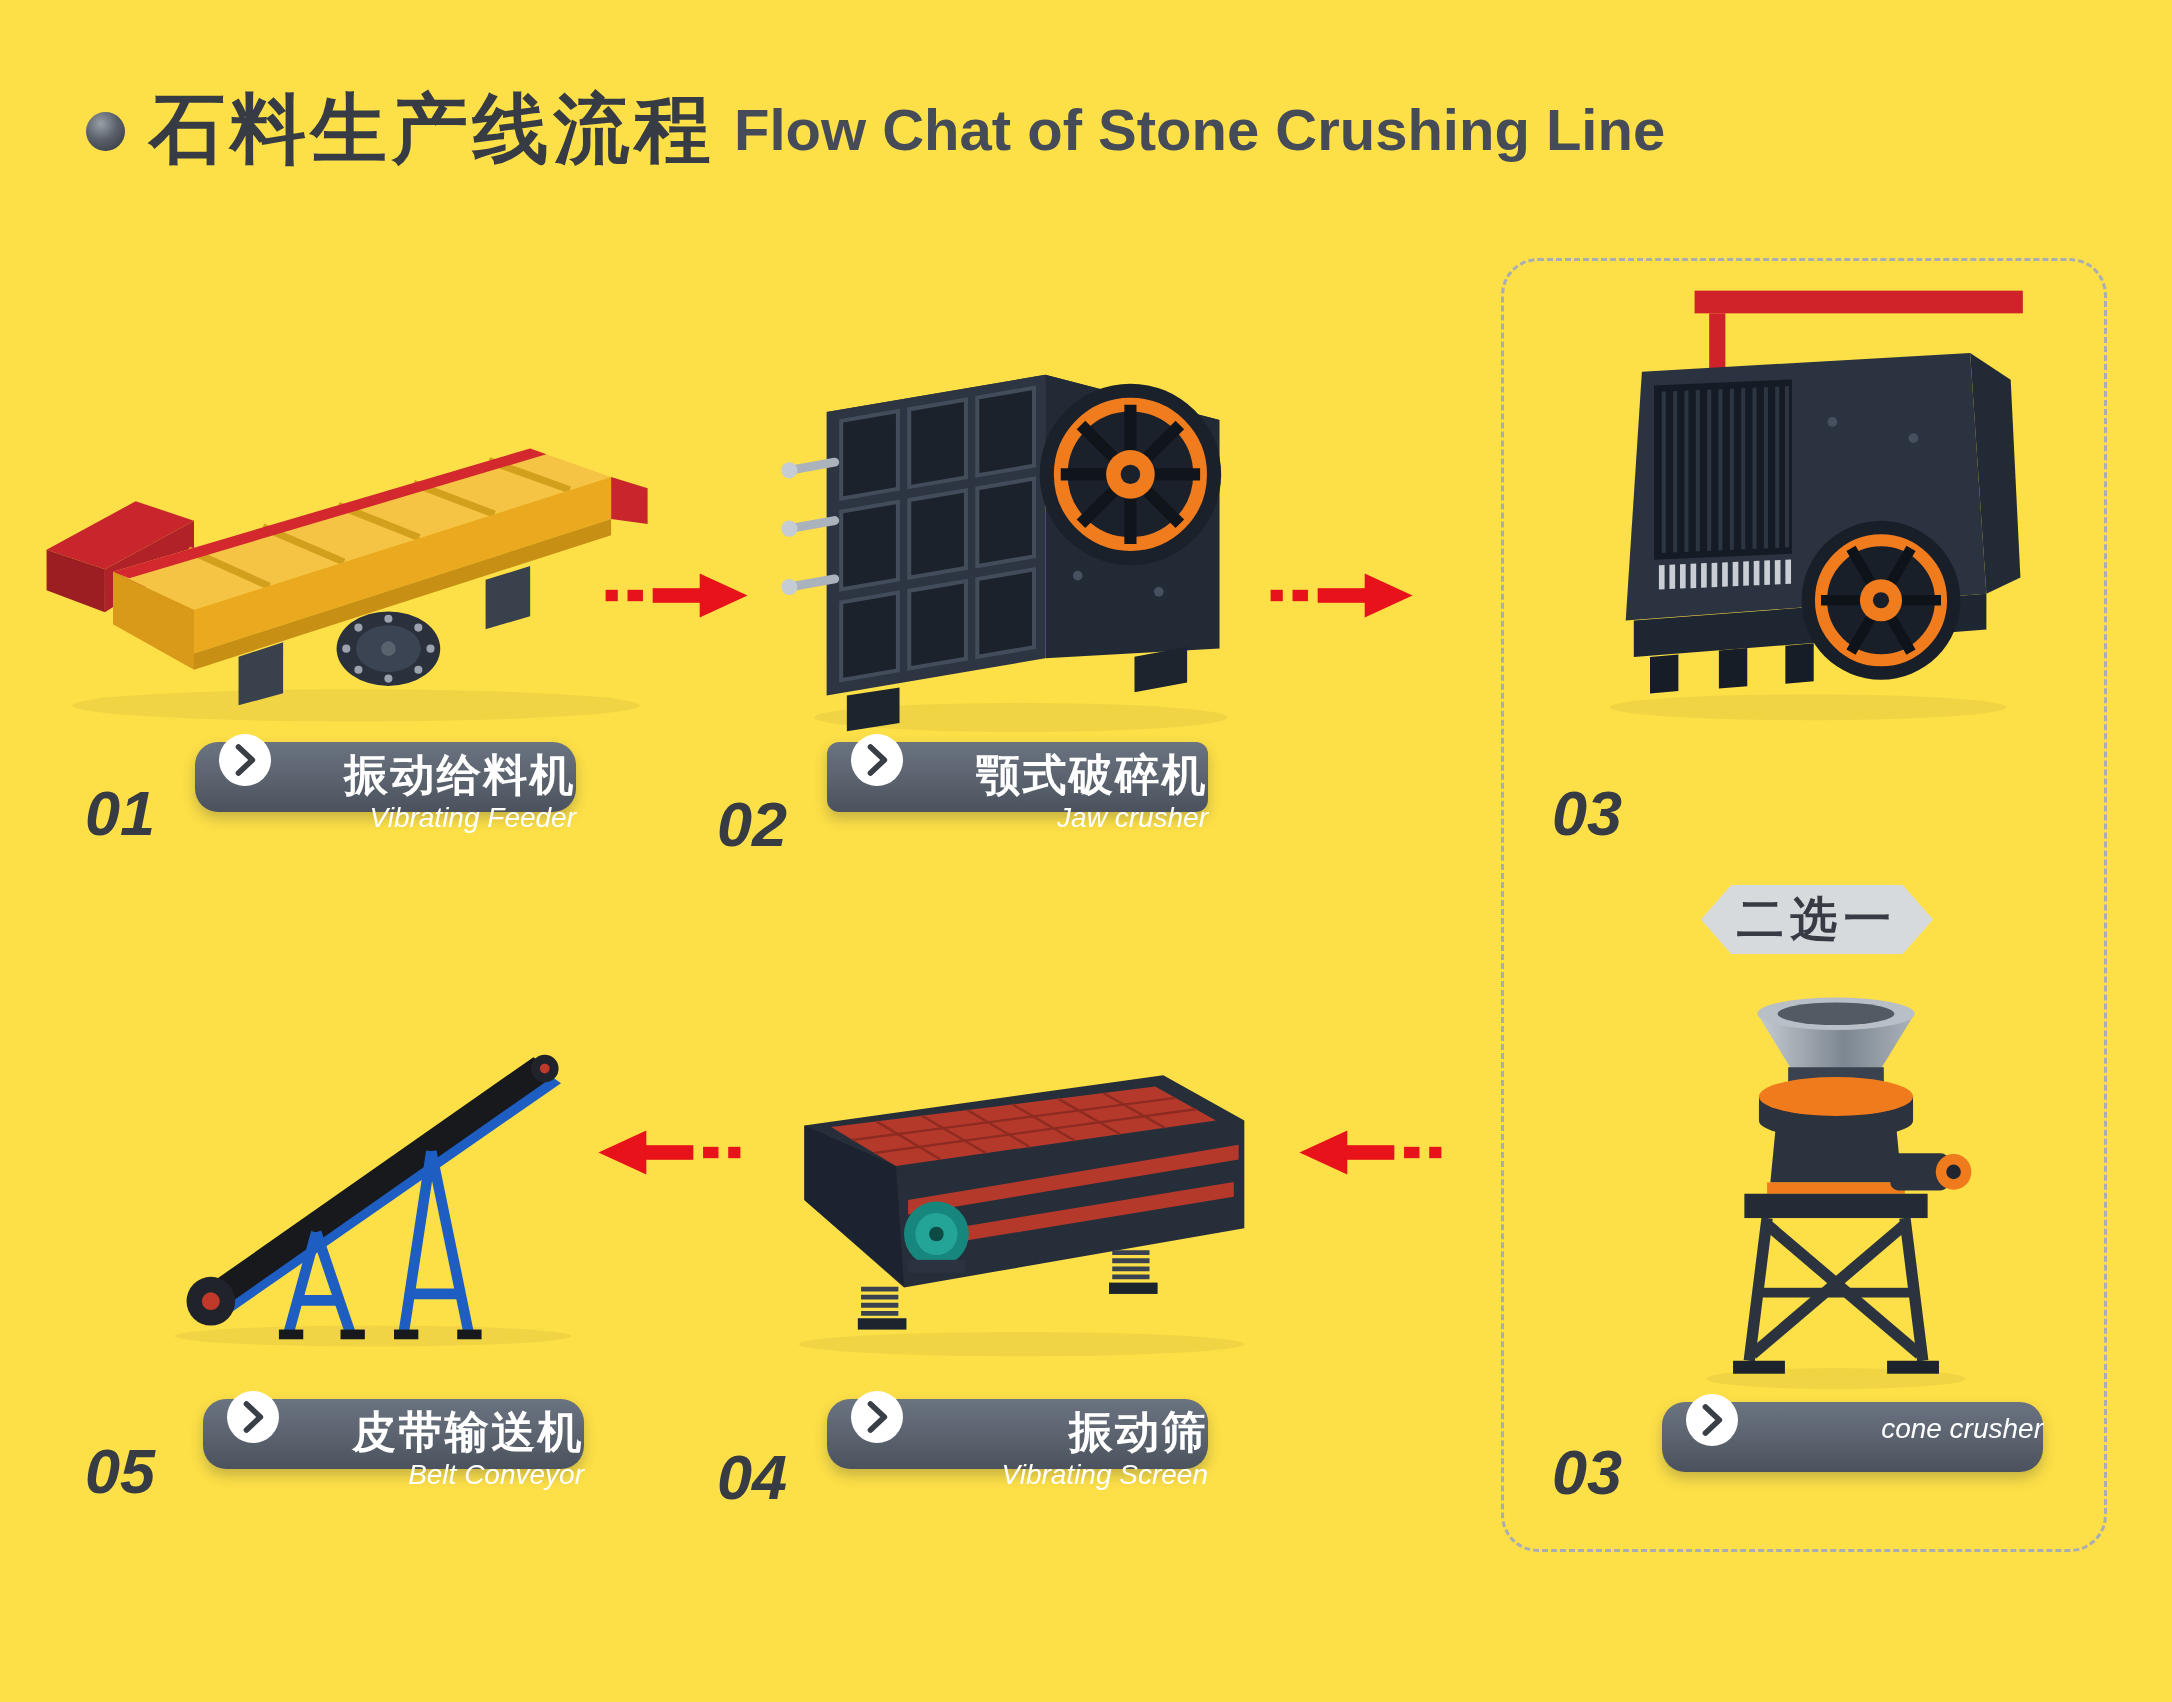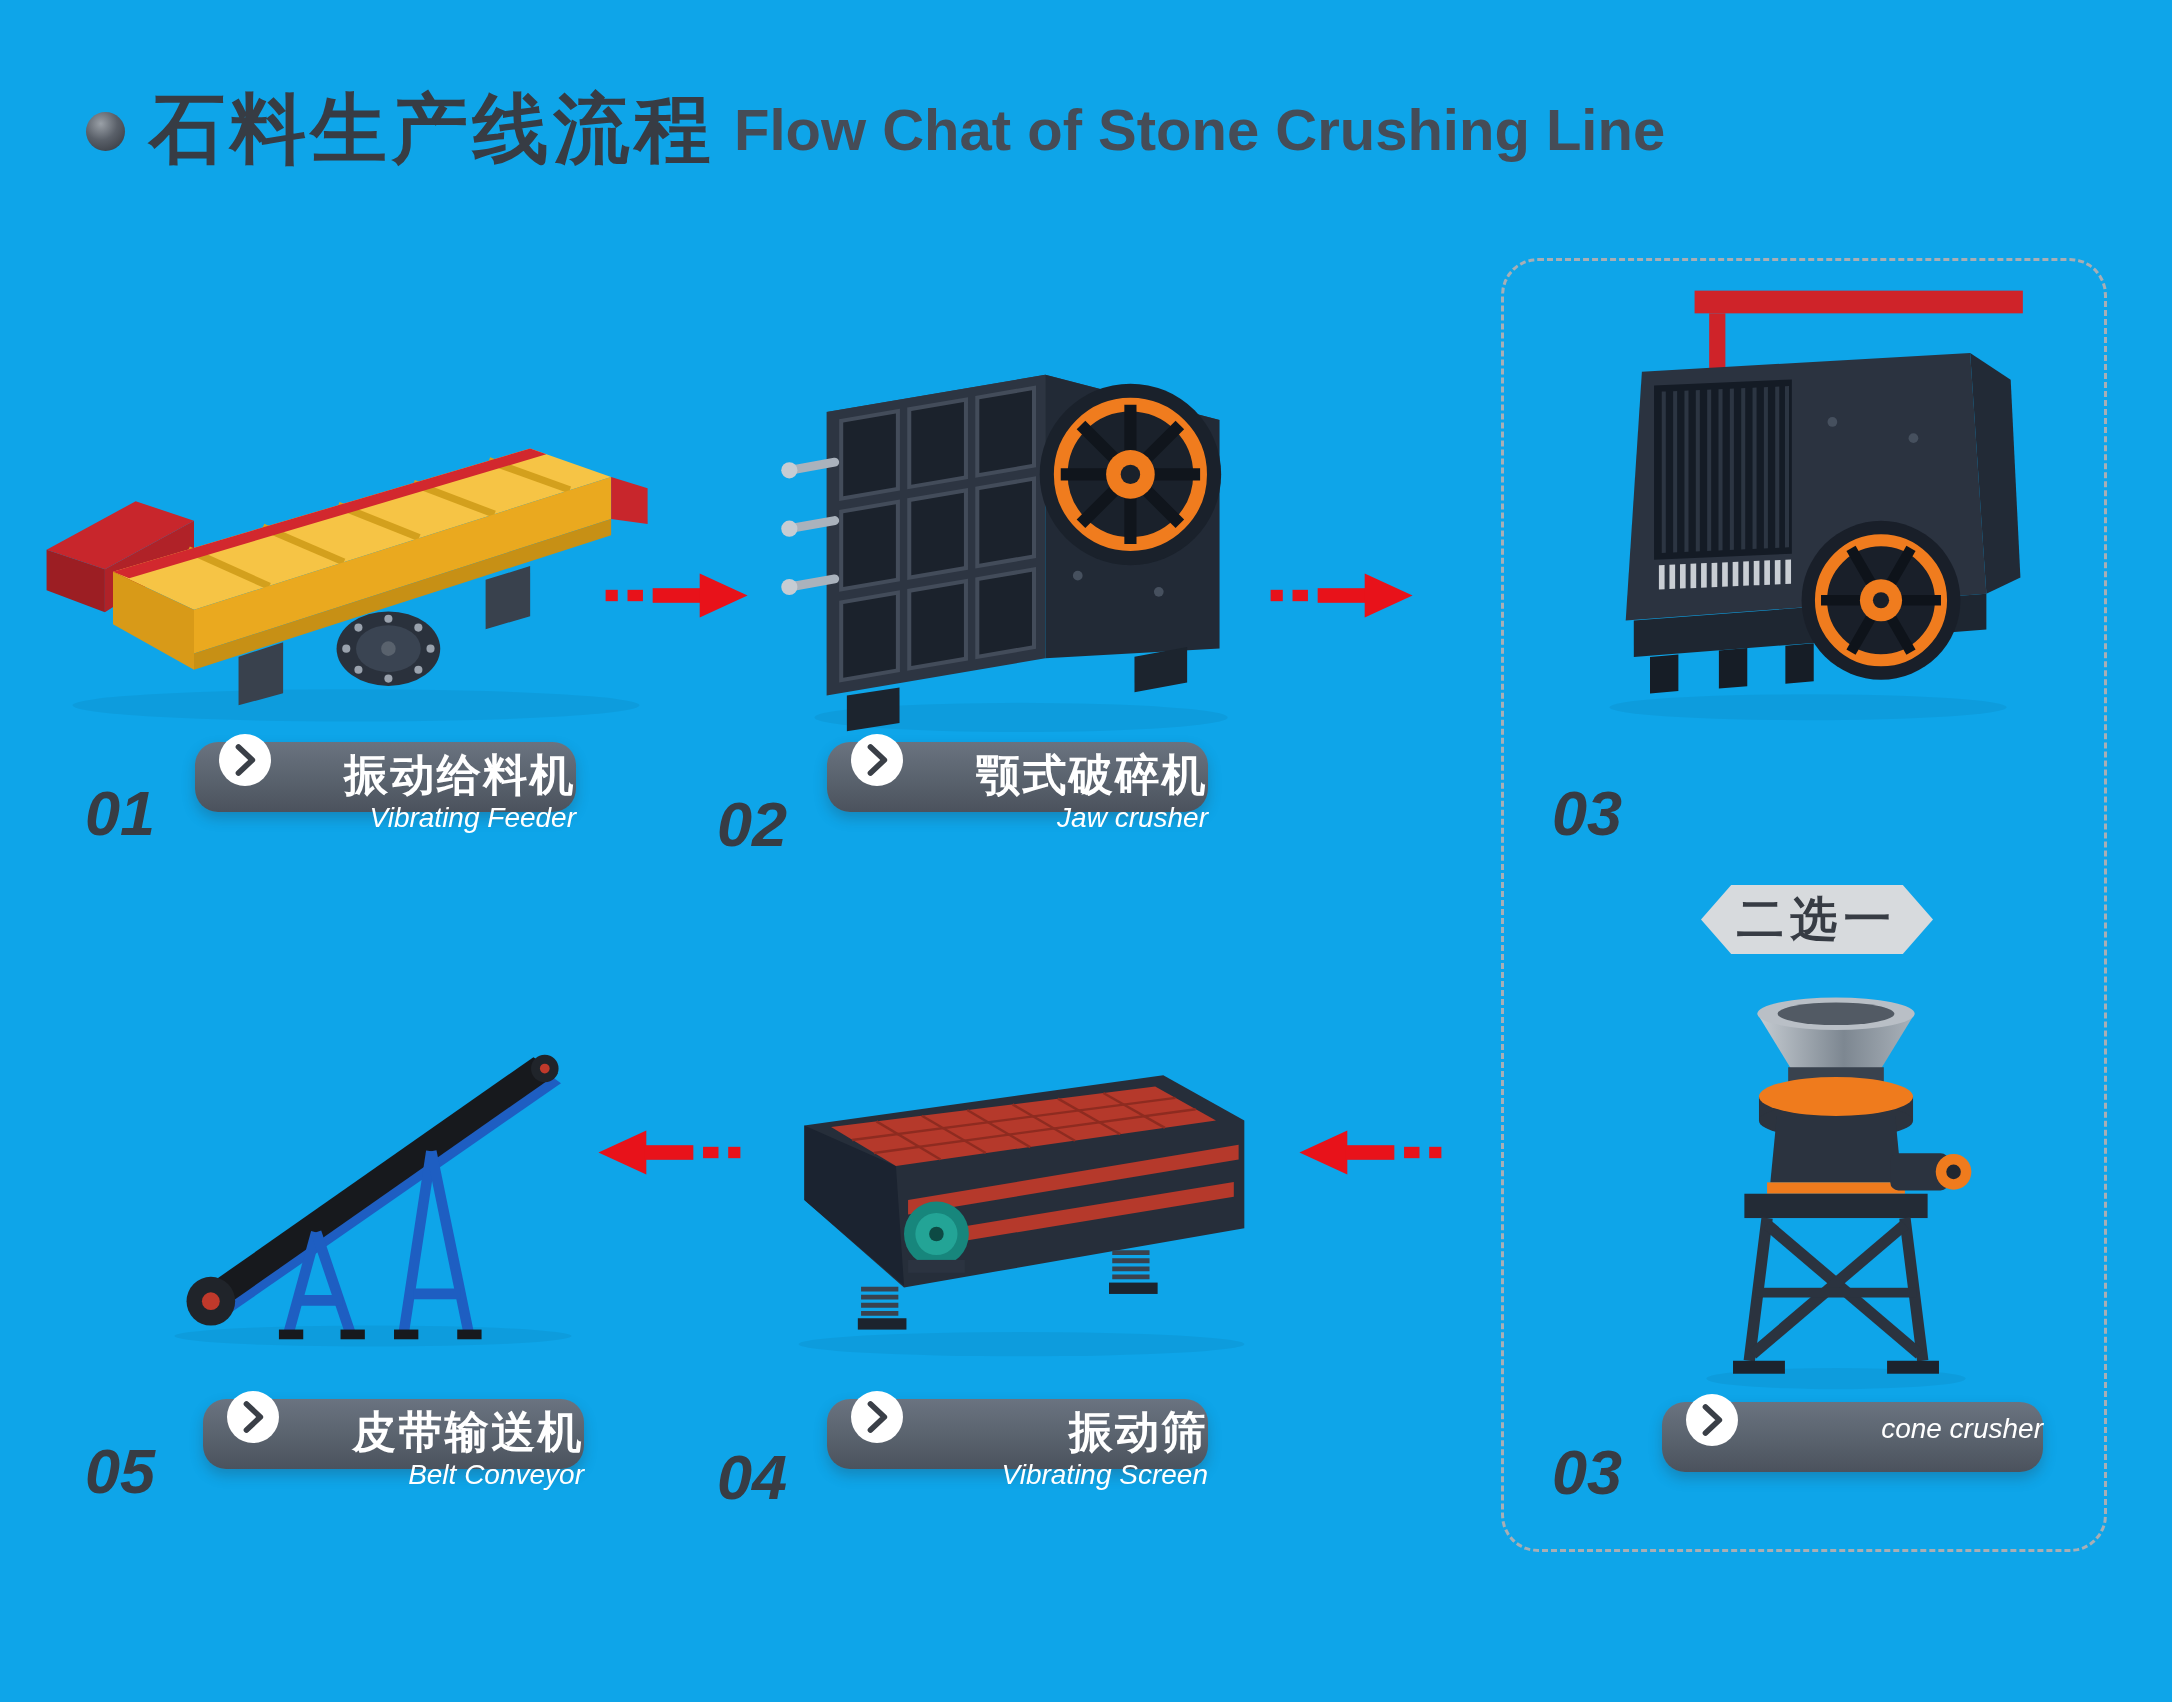--- a/index.html
+++ b/index.html
@@ -1,18 +1,18 @@
 <!DOCTYPE html>
 <html style="font-size:13px"><head>
 <meta charset="utf-8">
 <style>
   * { margin:0; padding:0; box-sizing:border-box; }
   html,body { background:#ffffff; }
   body { font-family:"Liberation Sans", sans-serif; }
-  #canvas { position:relative; width:2172px; height:1702px; background:#0ea5e9; overflow:hidden; }
+  #canvas { position:relative; width:2172px; height:1702px; background:#fde047; overflow:hidden; }
 
   
   .title-bullet { position:absolute; left:86px; top:112px; width:39px; height:39px; border-radius:50%;
     background:radial-gradient(circle at 38% 30%, #9aa0a7 0%, #5a6069 45%, #30343b 100%); }
   .title-zh { position:absolute; left:149px; top:79px; font-size:76px; font-weight:700;
     color:#373c44; letter-spacing:4.9px; white-space:nowrap; }
   .title-en { position:absolute; left:734px; top:96px; font-size:58px; font-weight:700;
     color:#454c57; white-space:nowrap; }
 
   
@@ -330,21 +330,21 @@
   <div class="banner" style="left:195px; top:742px;">
     <div class="notch">
       <svg width="52" height="52" viewBox="0 0 64 64">
           <polyline points="24,16 41,32 24,48" fill="none" stroke="#3a3f47" stroke-width="7" stroke-linecap="round" stroke-linejoin="round"></polyline>
         </svg>
     </div>
     <div class="zh">振动给料机</div>
     <div class="en">Vibrating Feeder</div>
   </div>
 
-  <div class="banner" style="left:827px; top:742px;">
+  <div class="banner" style="left:827px; top:742px;border-radius:12px;">
     <div class="notch">
       <svg width="52" height="52" viewBox="0 0 64 64">
           <polyline points="24,16 41,32 24,48" fill="none" stroke="#3a3f47" stroke-width="7" stroke-linecap="round" stroke-linejoin="round"></polyline>
         </svg>
     </div>
     <div class="zh">颚式破碎机</div>
     <div class="en">Jaw crusher</div>
   </div>
 
 

